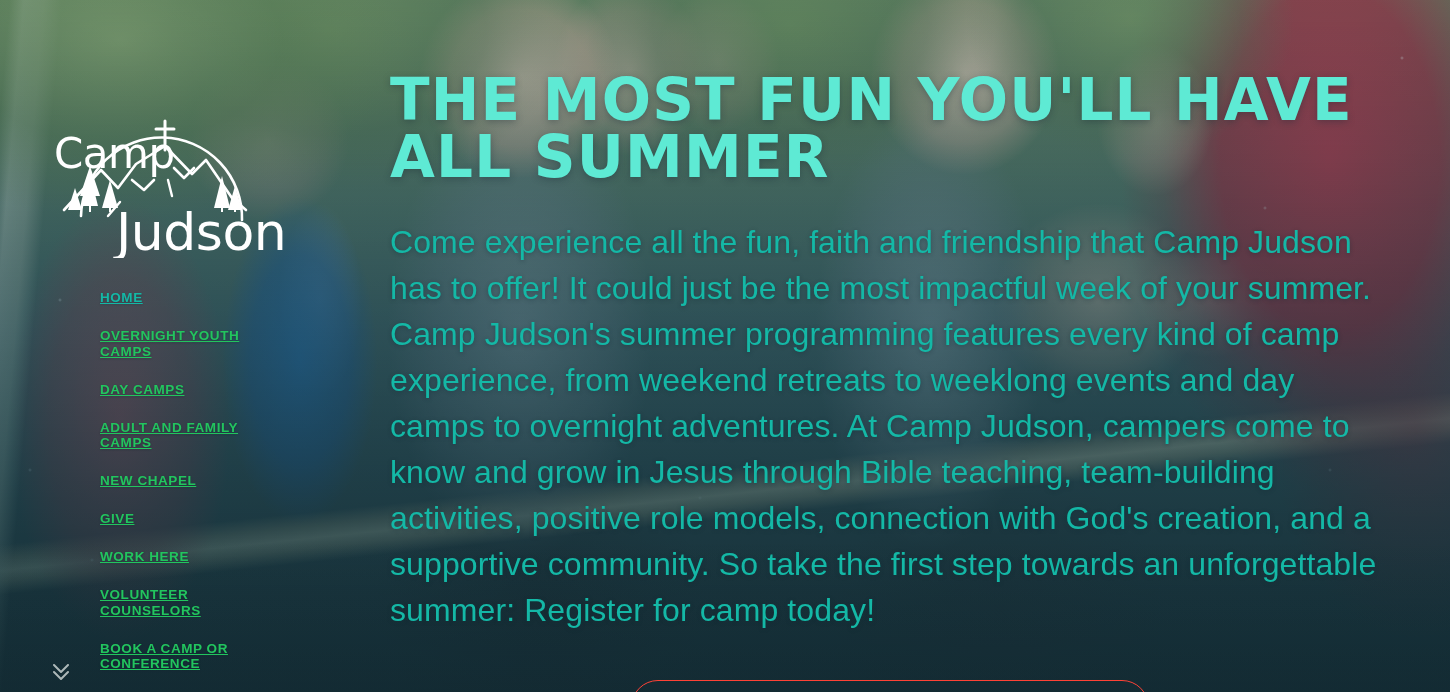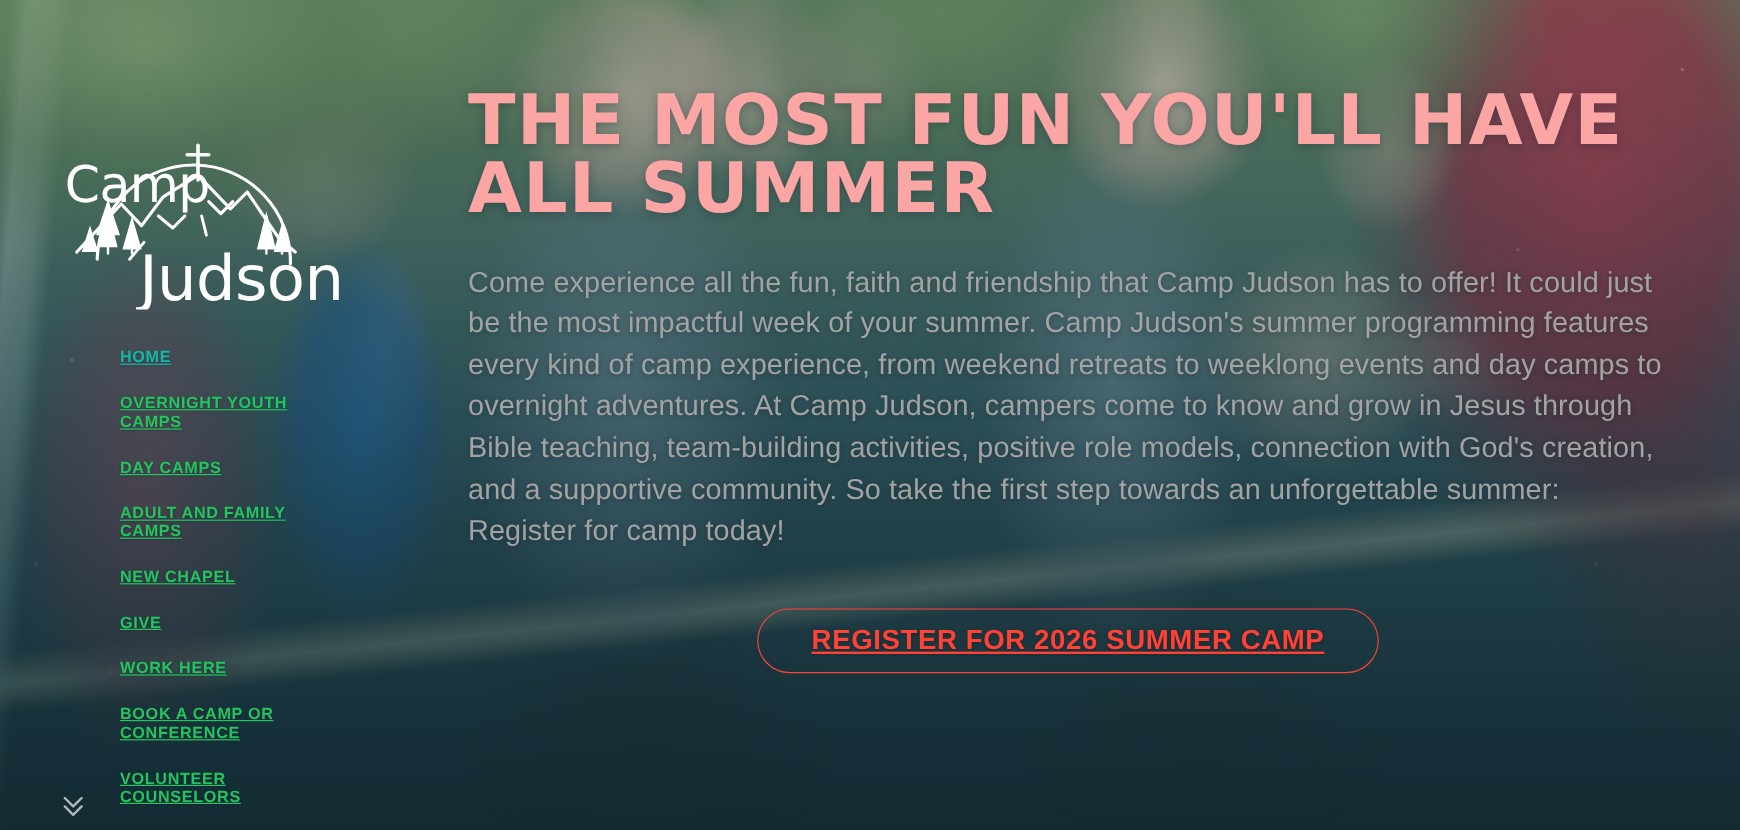--- a/index.html
+++ b/index.html
@@ -124,35 +124,35 @@
     position:absolute; left:50px; top:659px;
     width:22px; height:24px; cursor:pointer;
     opacity:.72;
   }
   .nav-more svg { width:100%; height:100%; display:block; }
 
   
   .hero { position:absolute; left:390px; top:72px; width:1000px; }
 
   .headline {
-    color:#fca5a5;
+    color:#5eead4;
     font-family:"DejaVu Sans", sans-serif;
     font-size:58px;
     font-weight:bold;
     line-height:.99;
     letter-spacing:1.2px;
     text-transform:uppercase;
     text-shadow:0 2px 7px rgba(22,42,52,.34);
     white-space:pre-line;
   }
 
   .lede {
     margin-top:32px;
-    color:#a3a3a3;
-    font-size:24px;
+    color:#14b8a6;
+    font-size:32px;
     font-weight:400;
     line-height:1.44;
     letter-spacing:.1px;
     max-width:1000px;
     text-shadow:0 1px 4px rgba(22,42,52,.42);
   }
 
   .cta-wrap { margin-top:46px; width:1000px; display:flex; justify-content:center; }
   .cta {
     display:inline-block;
@@ -234,24 +234,24 @@
   <nav class="nav">
     <a class="nav-item active" href="#">HOME</a>
     <a class="nav-item" href="#">OVERNIGHT YOUTH
 CAMPS</a>
     <a class="nav-item" href="#">DAY CAMPS</a>
     <a class="nav-item" href="#">ADULT AND FAMILY
 CAMPS</a>
     <a class="nav-item" href="#">NEW CHAPEL</a>
     <a class="nav-item" href="#">GIVE</a>
     <a class="nav-item" href="#">WORK HERE</a>
+    <a class="nav-item" href="#">VOLUNTEER
+COUNSELORS</a>
     <a class="nav-item" href="#">BOOK A CAMP OR
 CONFERENCE</a>
-    <a class="nav-item" href="#">VOLUNTEER
-COUNSELORS</a>
 
   </nav>
 
   <div class="nav-more">
     <svg viewBox="0 0 22 24" fill="none" stroke="#e8eeec" stroke-width="2" stroke-linecap="round" stroke-linejoin="round">
       <polyline points="4,6 11,13 18,6"></polyline>
       <polyline points="4,13 11,20 18,13"></polyline>
     </svg>
   </div>
 

